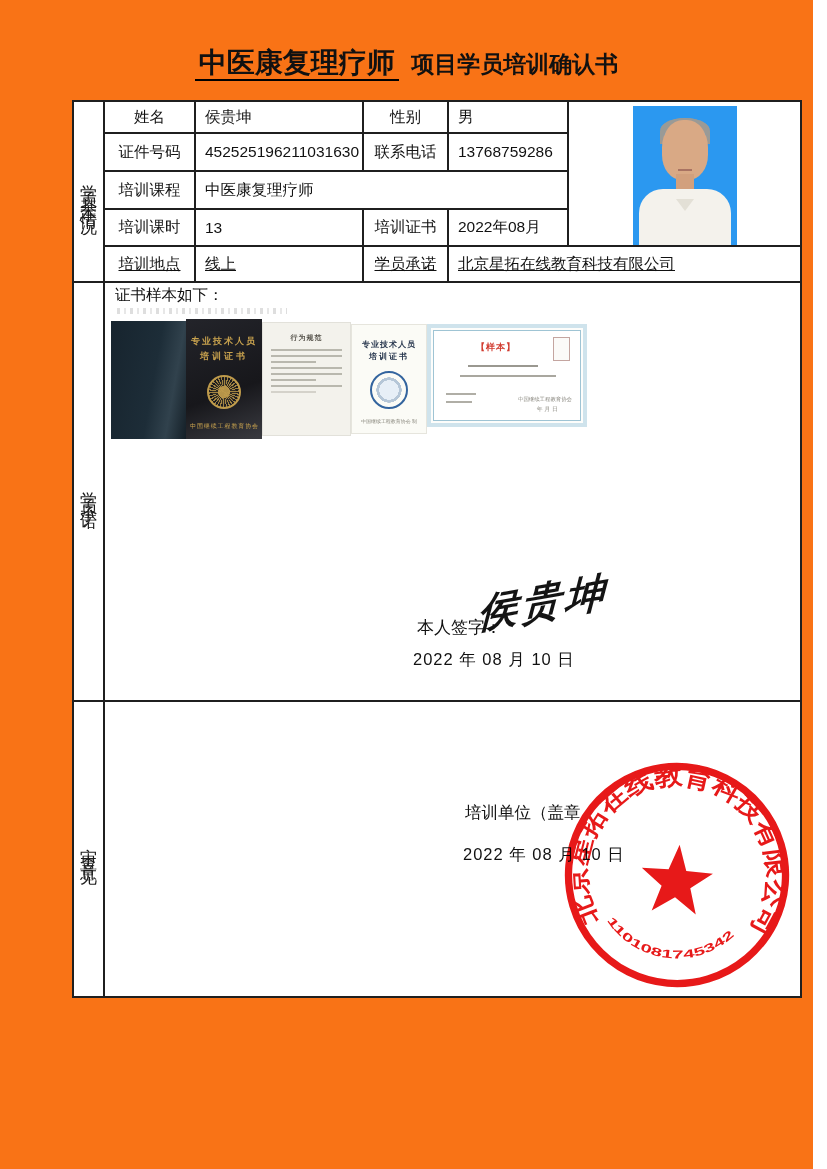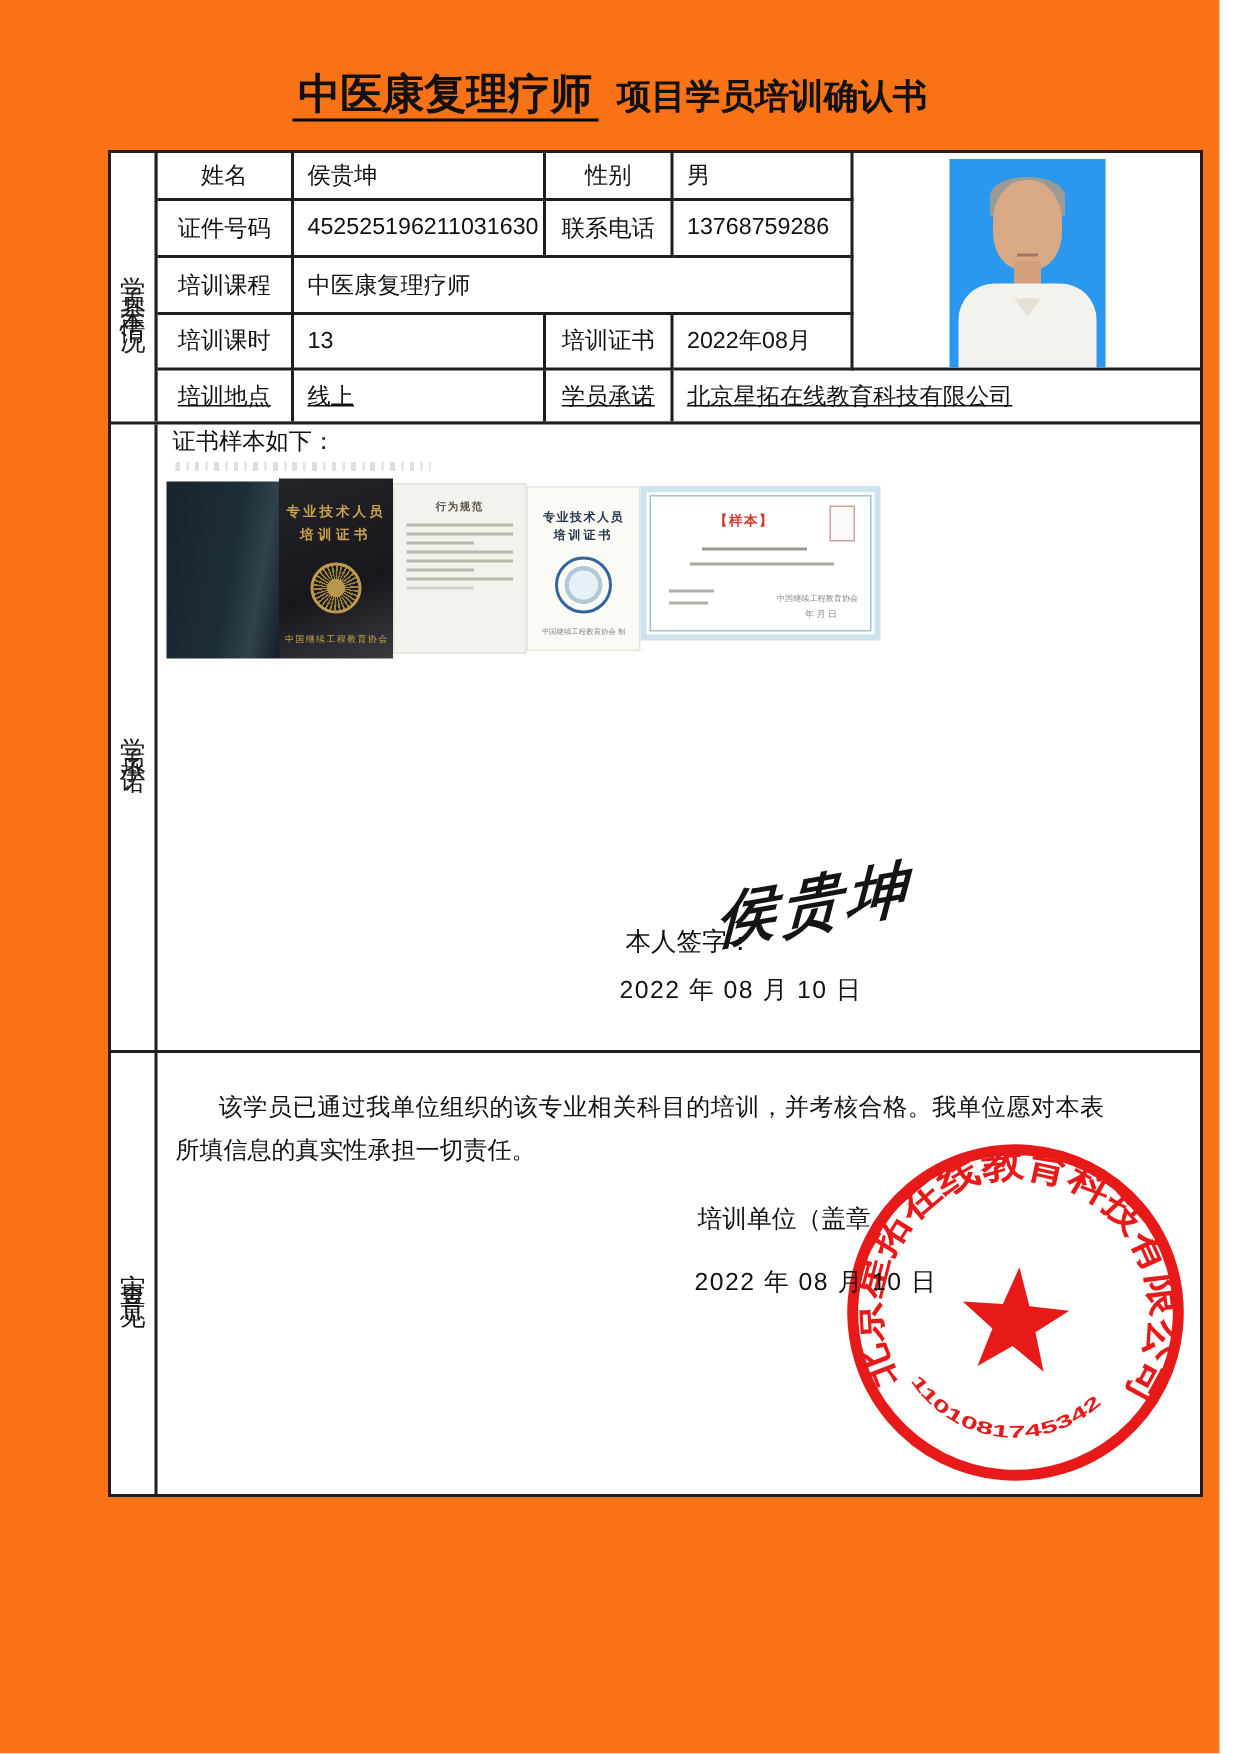--- a/index.html
+++ b/index.html
@@ -248,21 +248,20 @@
         <div class="handwritten">侯贵坤</div>
         <div class="sign-date">2022 年 08 月 10 日</div>
       </div>
     </div>
 
     <div class="section secC">
       <div class="side-col">
         <div class="vlabel">审查意见</div>
       </div>
       <div class="sec-content">
-        <p class="review-text">该学员已通过我单位组织的该专业相关科目的培训，并考核合格。我单位愿对本表所填信息的真实性承担一切责任。</p>
         <div class="unit-label">培训单位（盖章</div>
         <div class="review-date">2022 年 08 月 10 日</div>
 
         <div class="company-seal">
           <svg viewBox="0 0 230 230">
             <defs>
               <path id="arcTop" d="M 43.7,164.9 A 87,87 0 1 1 186.3,164.9" fill="none"></path>
               <path id="arcBot" d="M 52,164.3 A 80,80 0 0 0 178,164.3" fill="none"></path>
             </defs>
             <circle class="seal-stroke" cx="115" cy="115" r="104"></circle>

